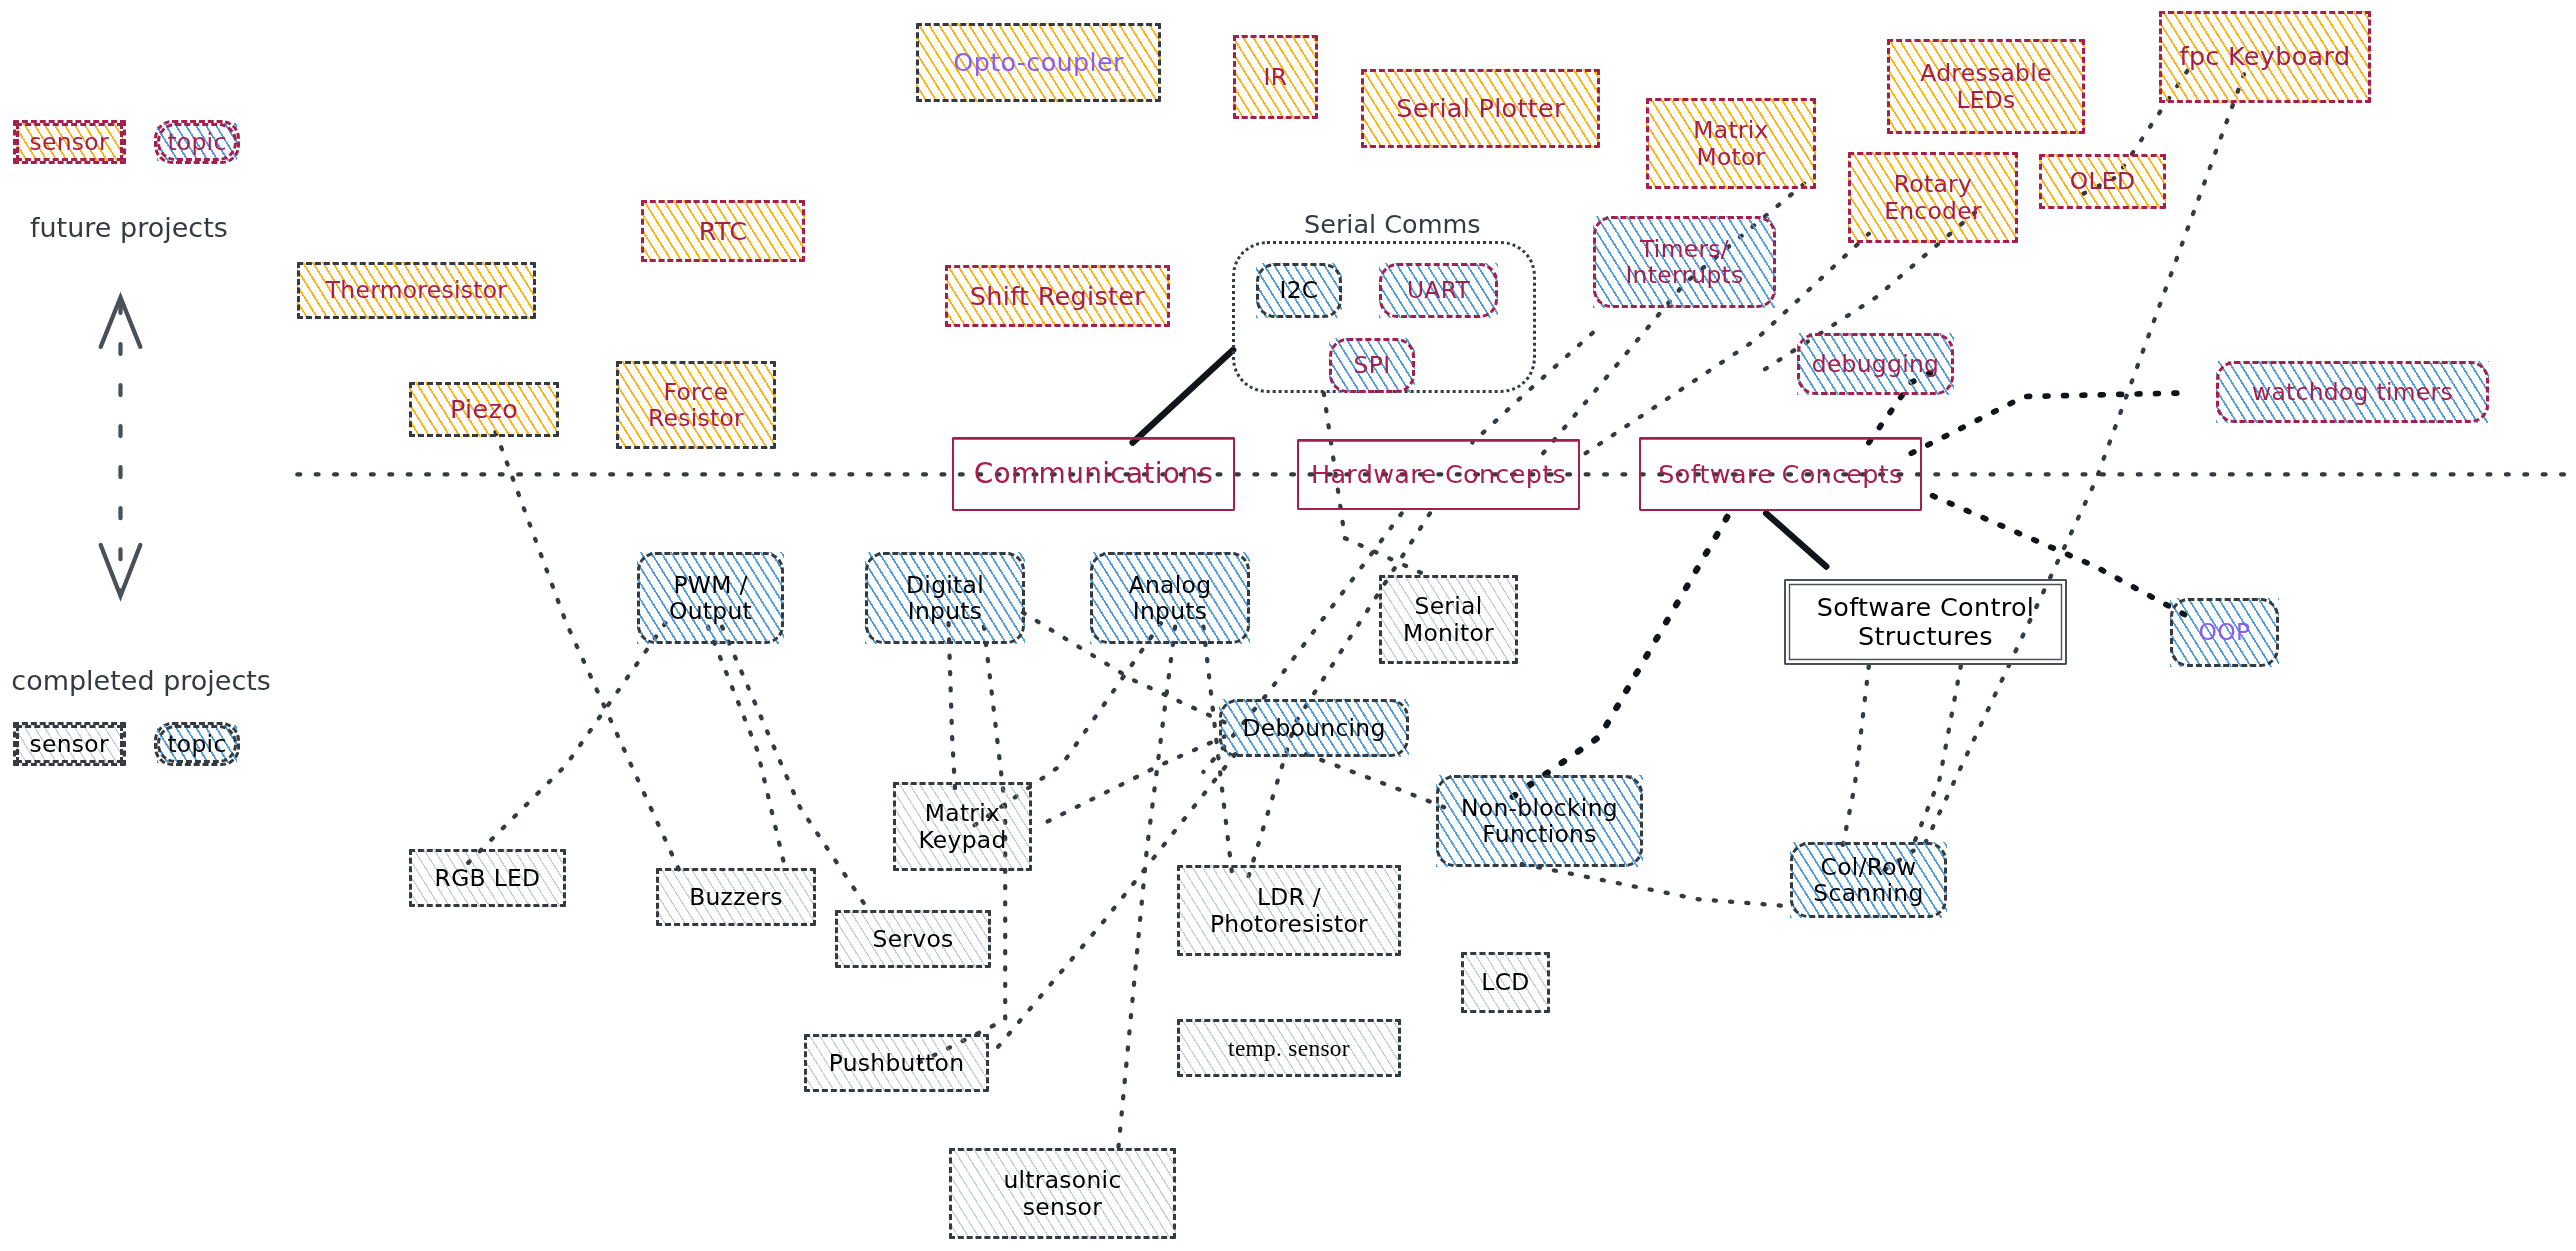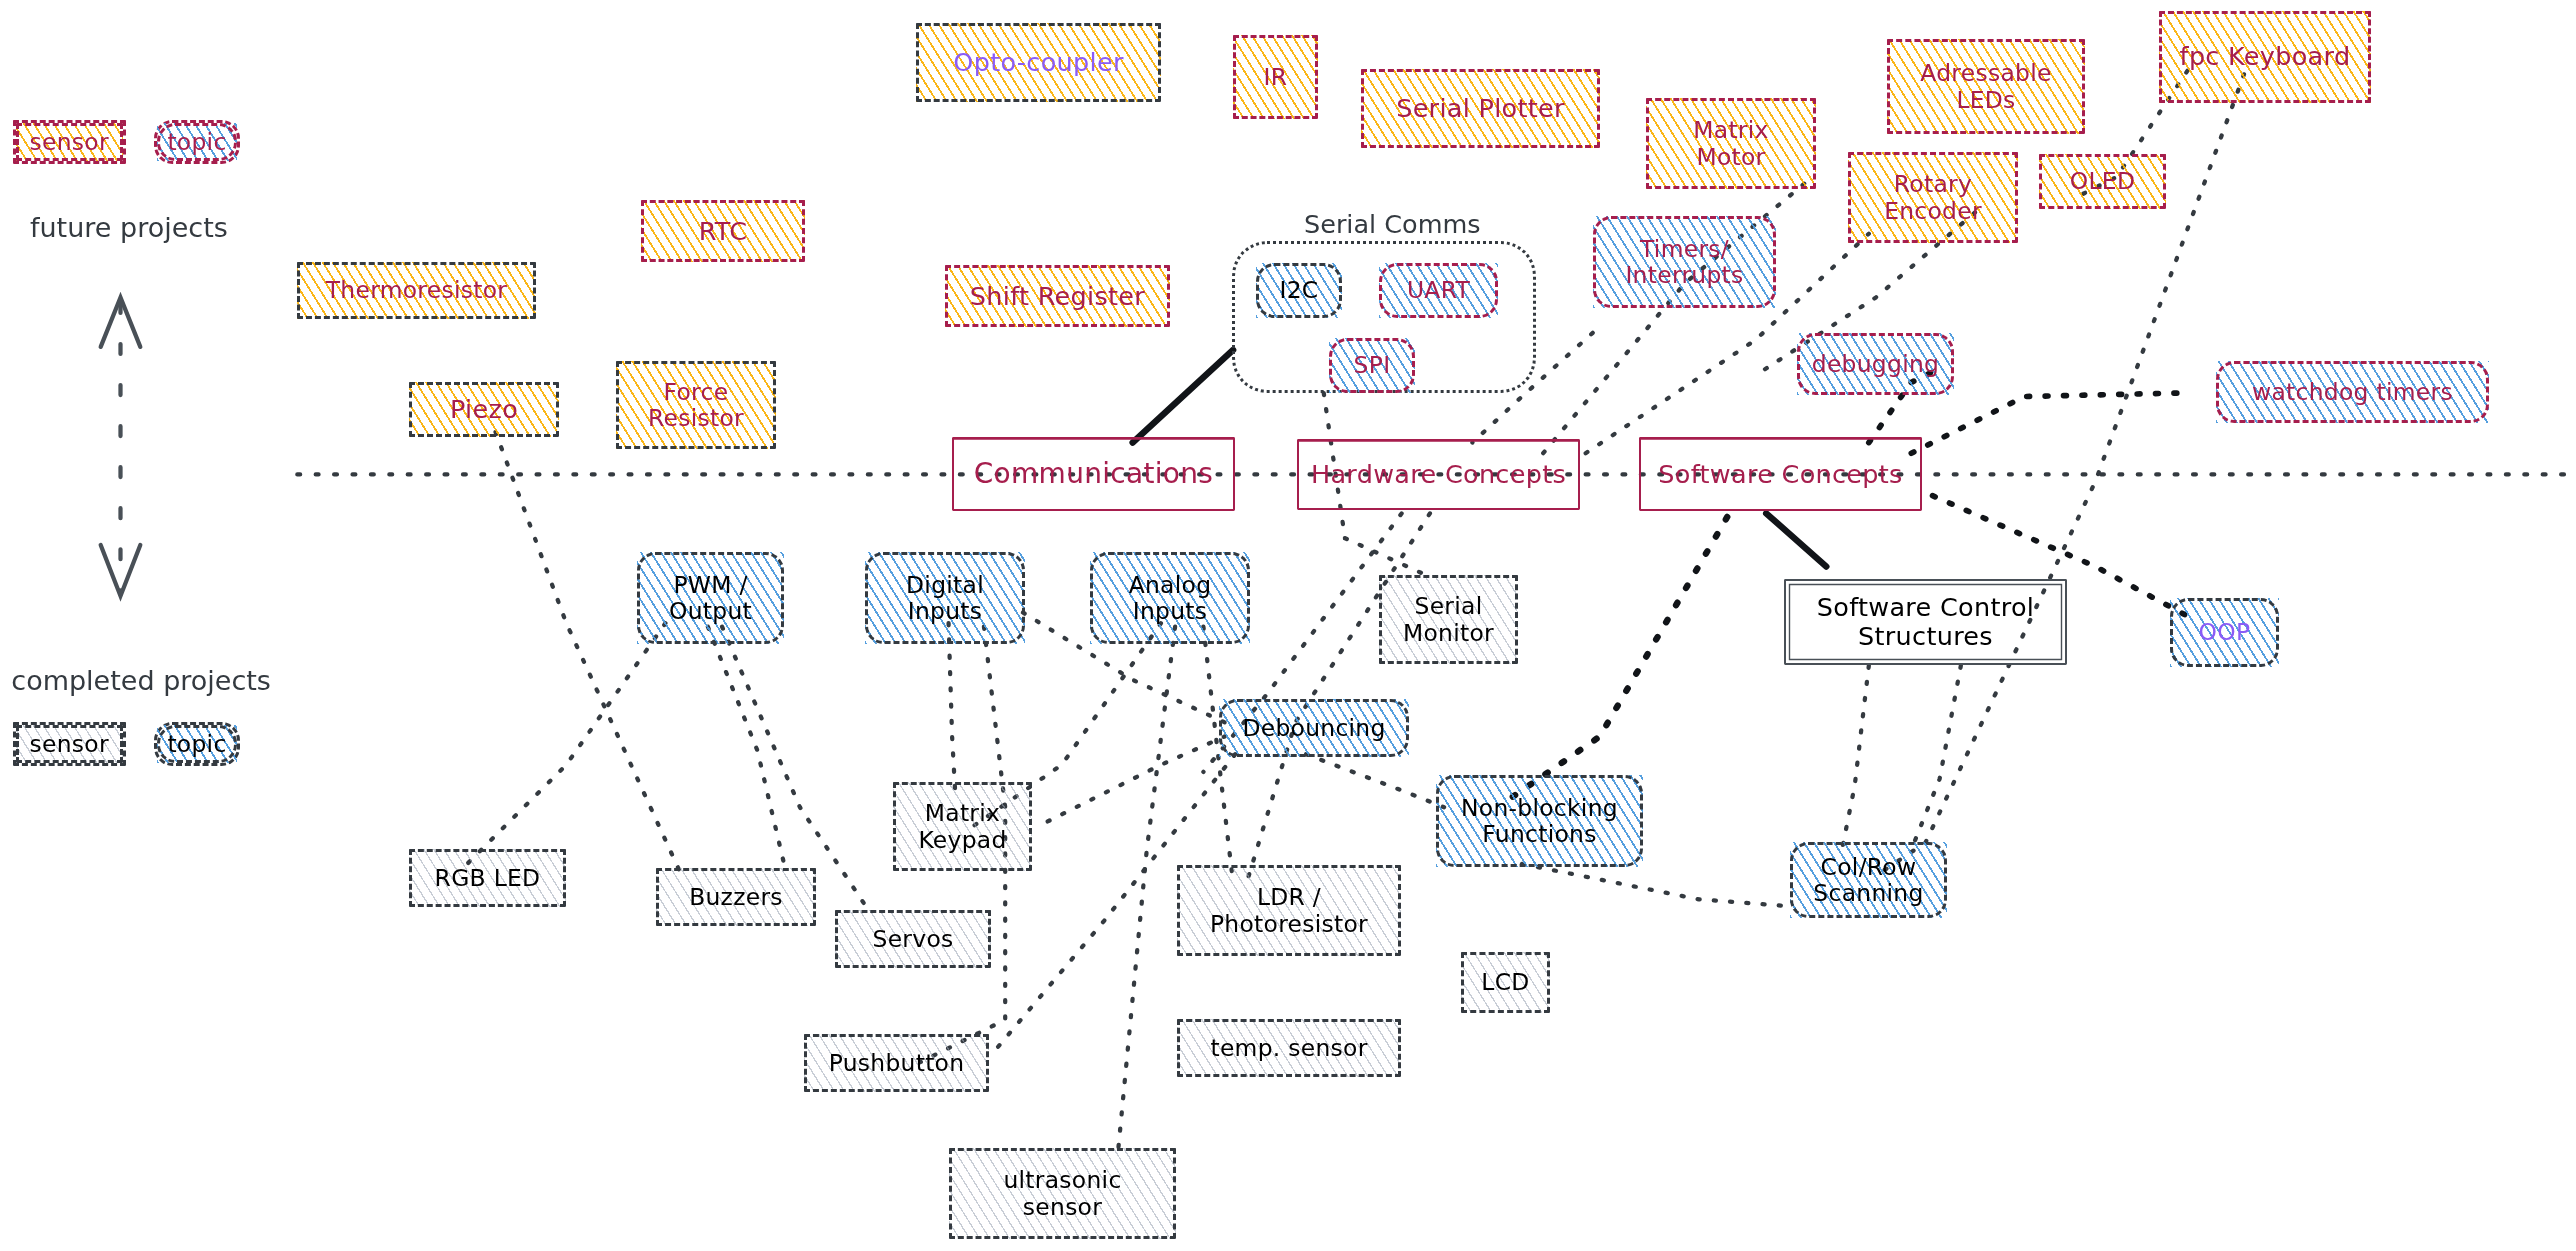--- a/index.html
+++ b/index.html
@@ -360,21 +360,21 @@
   <div class="node s-md f-gray r-sharp t-dark" style="left:1461px;top:952px;width:89px;height:61px;">
     <span class="brd b-dark r-sharp"></span>
     <span class="lbl">LCD</span>
   </div>
 
   <div class="node s-md f-gray r-sharp t-dark" style="left:804px;top:1034px;width:185px;height:58px;">
     <span class="brd b-dark r-sharp"></span>
     <span class="lbl">Pushbutton</span>
   </div>
 
-  <div class="node s-md f-gray r-sharp t-dark" style="left:1177px;top:1019px;width:224px;height:58px;">
+  <div class="node s-md f-gray r-sharp t-dark" style="left:1177px;top:1019px;width:224px;height:58px;font-family:Liberation Serif, serif;">
     <span class="brd b-dark r-sharp"></span>
     <span class="lbl">temp. sensor</span>
   </div>
 
   <div class="node s-md f-gray r-sharp t-dark" style="left:949px;top:1148px;width:227px;height:91px;">
     <span class="brd b-dark r-sharp"></span>
     <span class="lbl">ultrasonic
 sensor</span>
   </div>
 

